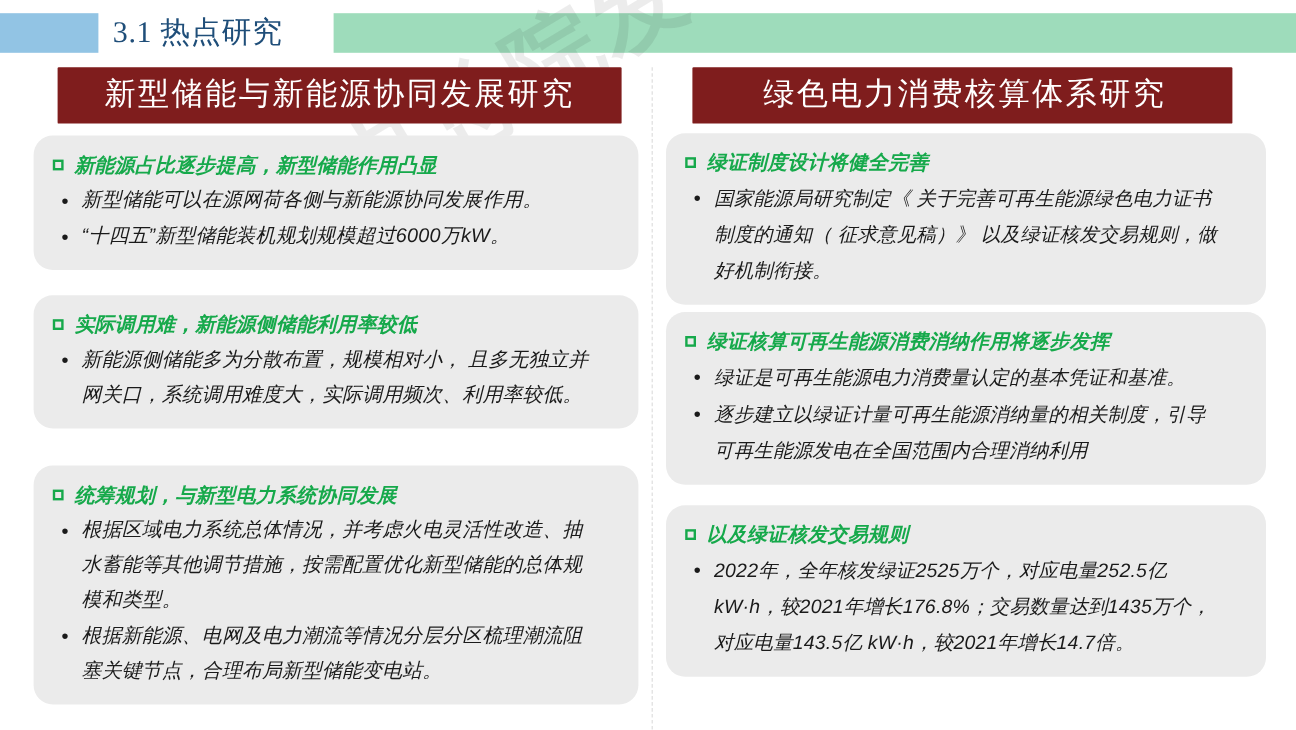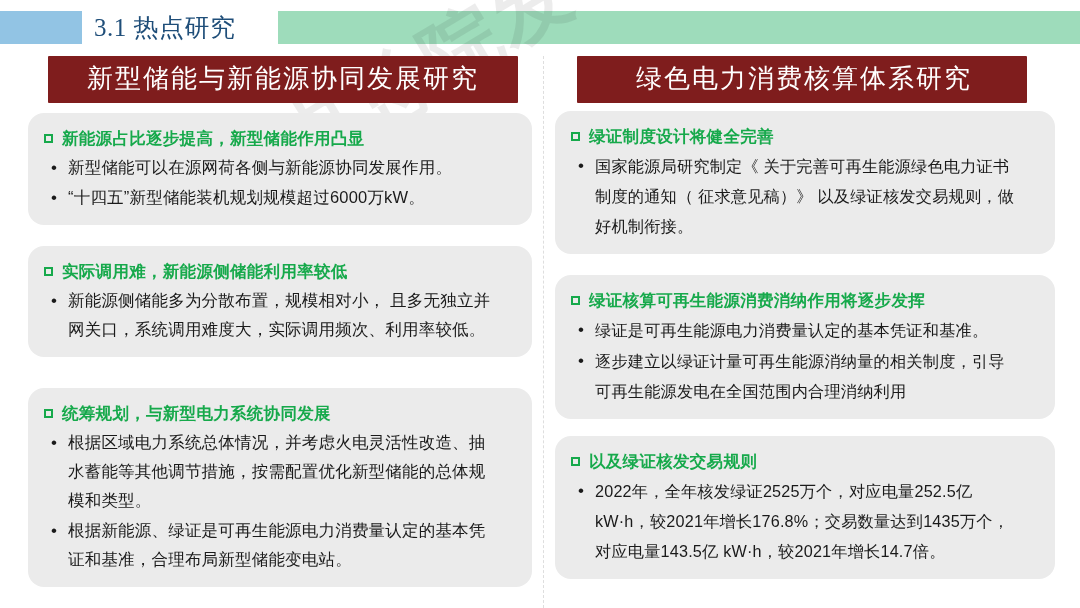--- a/index.html
+++ b/index.html
@@ -101,20 +101,21 @@
   .pill-left  { width: 470px; margin: 0 0 0 20px; }
   .pill-right { width: 450px; margin: 0 0 0 22px; padding-left: 18px; }
 
   
   .card {
     background: #EBEBEB;
     border-radius: 16px;
     padding: 10px 34px 12px 16px;
     box-sizing: border-box;
     position: relative;
+    font-style: italic;
   }
   .card-heading {
     color: #16A94B;
     font-weight: bold;
     font-size: 16.5px;
     line-height: 26px;
     display: flex;
     align-items: baseline;
     letter-spacing: 0.3px;
     margin: 2px 0 2px 0;
@@ -159,21 +160,21 @@
 
   
   .col-left .card { width: 504px; }
   .col-left .c1 { margin-top: 10px; }
   .col-left .c2 { margin-top: 21px; }
   .col-left .c3 { margin-top: 31px; }
 
   
   .col-right .card { width: 500px; }
   .col-right .c1 { margin-top: 8px; }
-  .col-right .c2 { margin-top: 21px; }
+  .col-right .c2 { margin-top: 6px; }
   .col-right .c3 { margin-top: 17px; }
 
   .col-right .bullet-text { font-size: 16.2px; line-height: 30px; }
   .col-right .bullet-dot  { line-height: 30px; }
 </style>
 </head>
 <body>
 
 <div class="header">
   <div class="hdr-bar-blue"></div>
@@ -222,21 +223,21 @@
       <span class="sq-icon"></span>
       <span>统筹规划，与新型电力系统协同发展</span>
     </div>
     <div class="bullets">
       <div class="bullet-row">
         <span class="bullet-dot">•</span>
         <span class="bullet-text">根据区域电力系统总体情况，并考虑火电灵活性改造、抽水蓄能等其他调节措施，按需配置优化新型储能的总体规模和类型。</span>
       </div>
       <div class="bullet-row">
         <span class="bullet-dot">•</span>
-        <span class="bullet-text">根据新能源、绿证是可再生能源电力消费量认定的基本凭证和基准，合理布局新型储能变电站。</span>
+        <span class="bullet-text">根据新能源、电网及电力潮流等情况分层分区梳理潮流阻塞关键节点，合理布局新型储能变电站。</span>
       </div>
     </div>
   </div>
 </div>
 
 <div class="col col-right">
   <div class="pill pill-right">绿色电力消费核算体系研究</div>
 
   <div class="card c1">
     <div class="card-heading">

